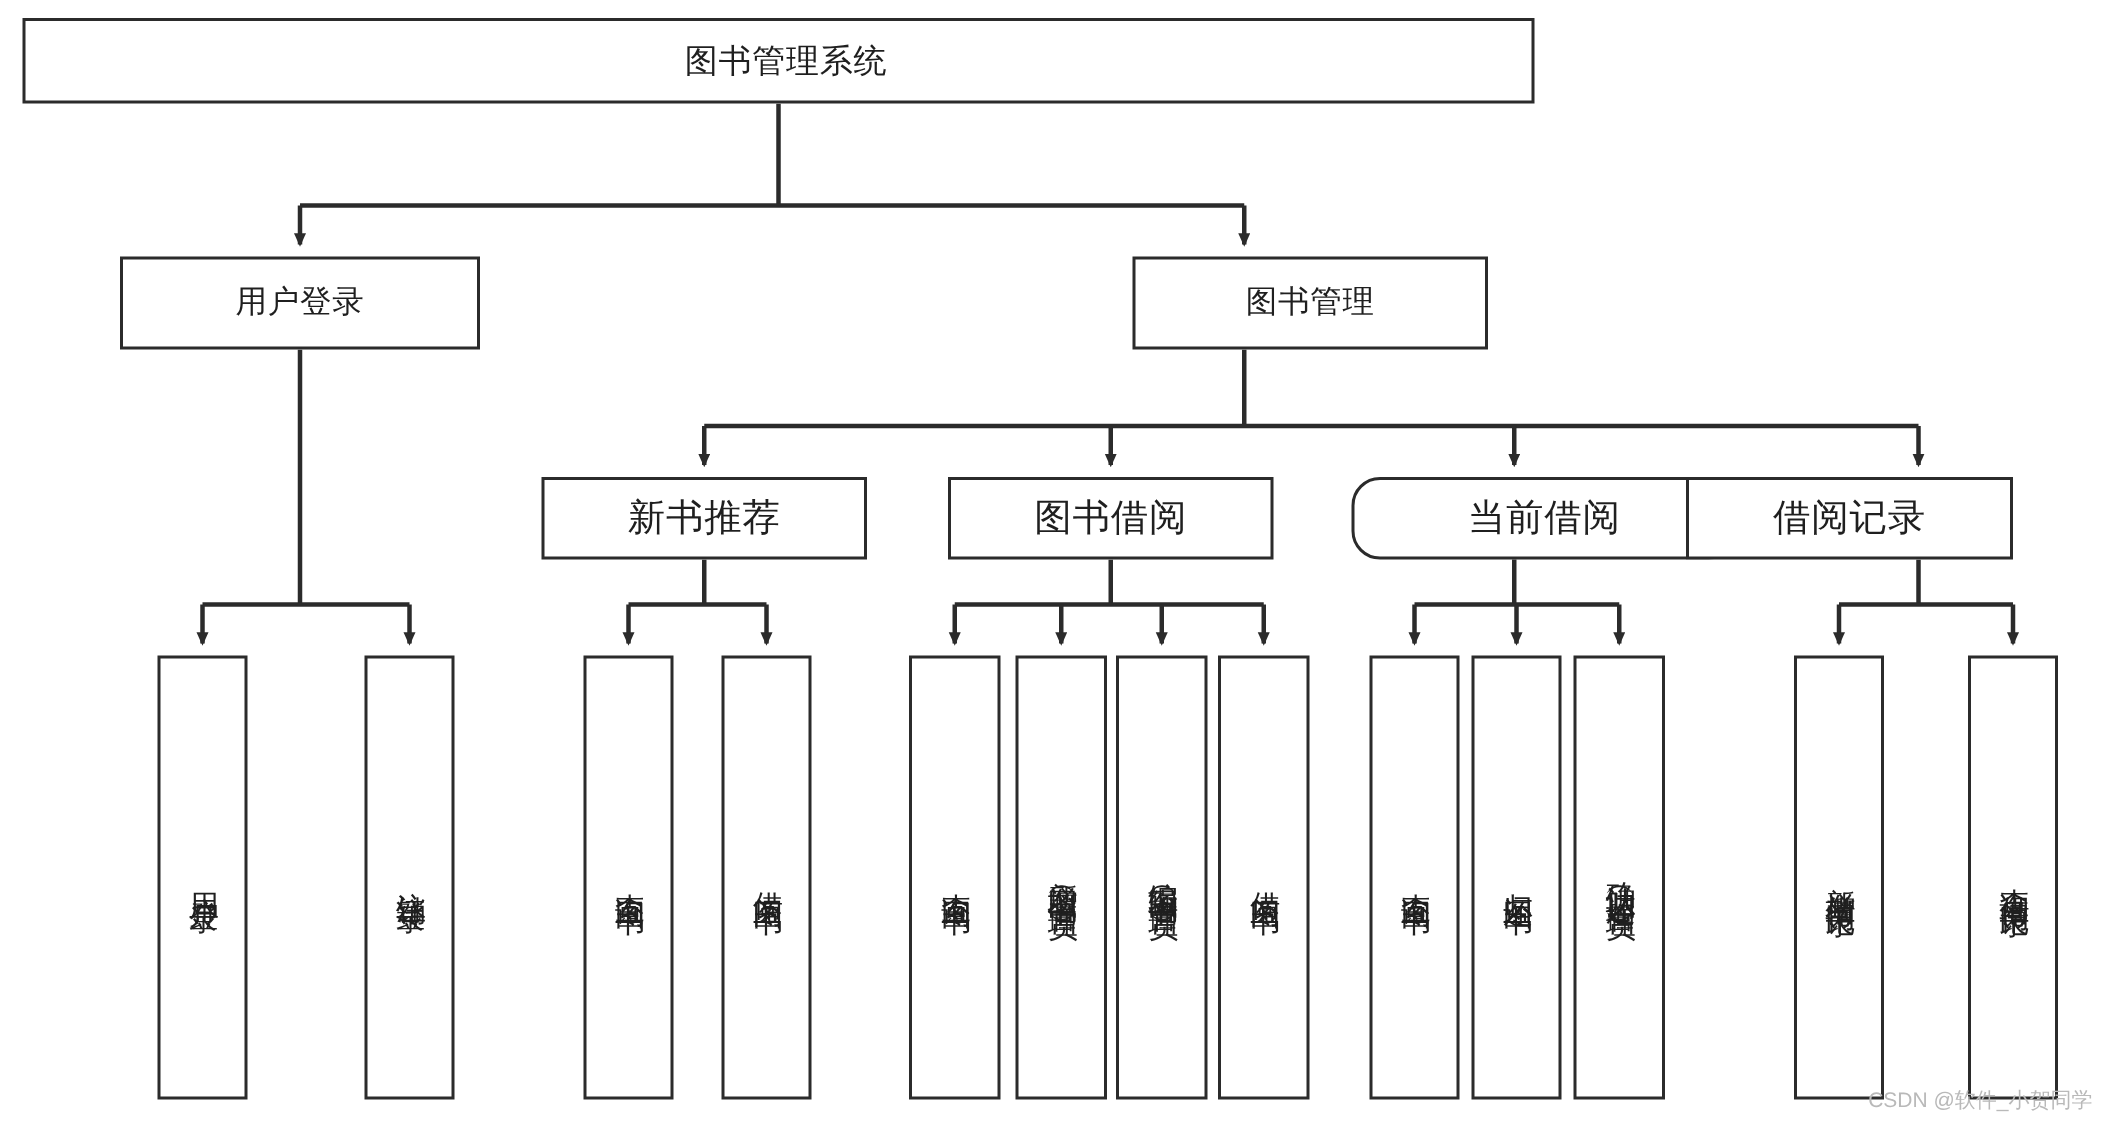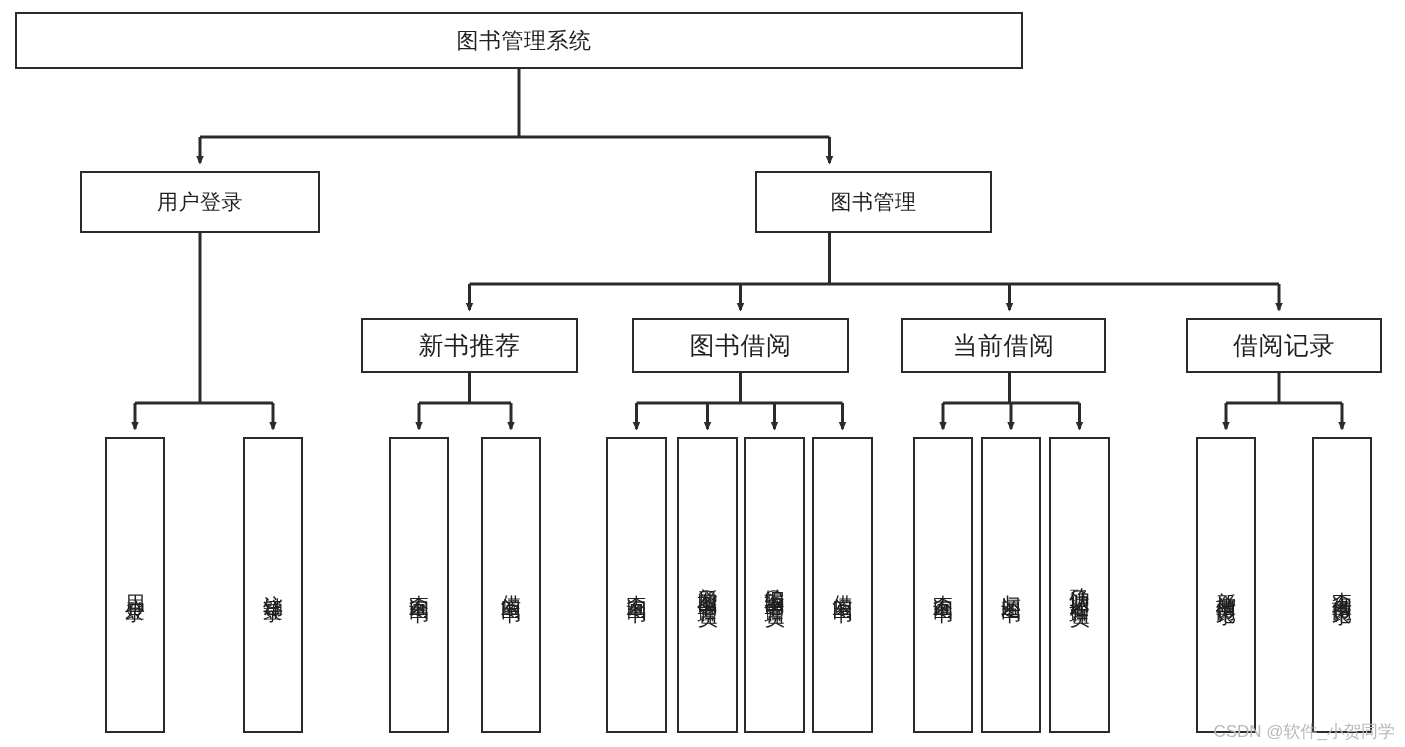--- a/index.html
+++ b/index.html
@@ -52,21 +52,21 @@
     top: 0;
     width: 1405px;
     height: 747px;
     pointer-events: none;
   }
   .watermark {
     position: absolute;
     right: 10px;
     bottom: 4px;
     color: #b9b9b9;
-    font-size: 17px;
+    font-size: 14px;
     white-space: nowrap;
     user-select: none;
   }
 </style>
 </head>
 <body>
 
 <div id="diagram-root">
   <svg class="connectors" viewBox="0 0 1405 747" xmlns="http://www.w3.org/2000/svg">
     <defs>
@@ -120,24 +120,24 @@
       </div>
       <div class="node-box level-1" style="left: 711px; top: 171px; width: 237px; height: 62px; margin-left: 44px;">
         <span class="node-label">图书管理</span>
       </div>
       <div class="node-box level-2" style="left: 361px; top: 318px; width: 217px; height: 55px;">
         <span class="node-label">新书推荐</span>
       </div>
       <div class="node-box level-2" style="left: 632px; top: 318px; width: 217px; height: 55px; justify-content: center;">
         <span class="node-label">图书借阅</span>
       </div>
-      <div class="node-box level-2" style="left: 901px; top: 318px; width: 205px; height: 55px;">
+      <div class="node-box level-2" style="left: 901px; top: 318px; width: 257px; height: 55px; border-radius: 19px;">
         <span class="node-label">当前借阅</span>
       </div>
-      <div class="node-box level-2" style="left: 1186px; top: 318px; width: 196px; height: 55px;">
+      <div class="node-box level-2" style="left: 1124px; top: 318px; width: 218px; height: 55px;">
         <span class="node-label">借阅记录</span>
       </div>
       <div class="node-box level-3 vertical" style="left: 105px; top: 437px; width: 60px; height: 296px;">
         <span class="node-label">用户登录</span>
       </div>
       <div class="node-box level-3 vertical" style="left: 243px; top: 437px; width: 60px; height: 296px;">
         <span class="node-label">注销登录</span>
       </div>
       <div class="node-box level-3 vertical" style="left: 389px; top: 437px; width: 60px; height: 296px;">
         <span class="node-label">查询图书</span>

